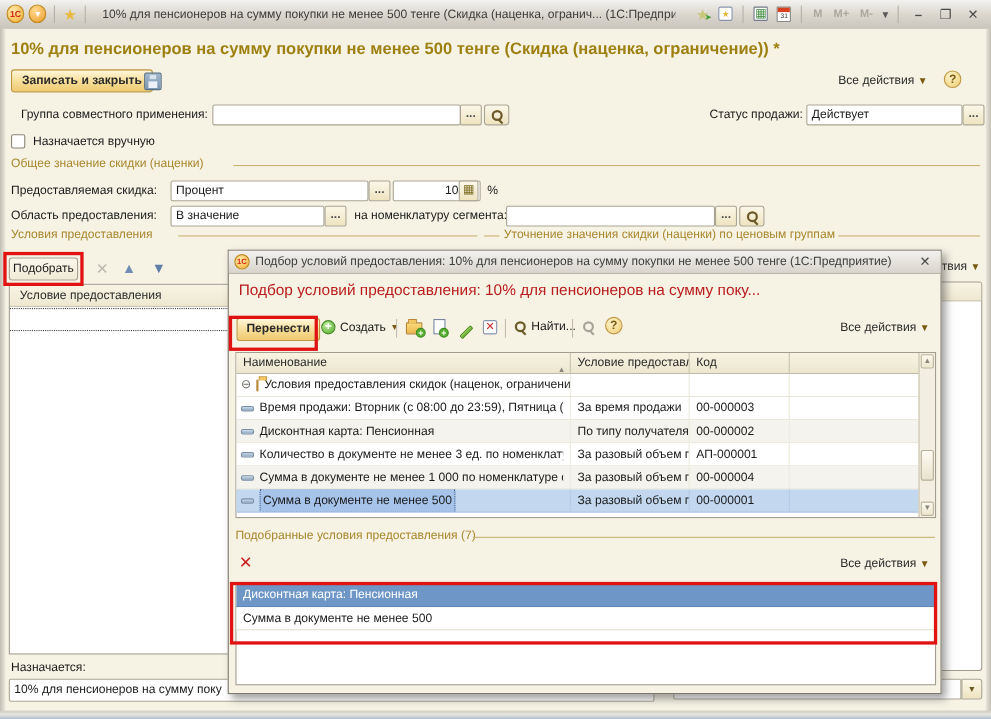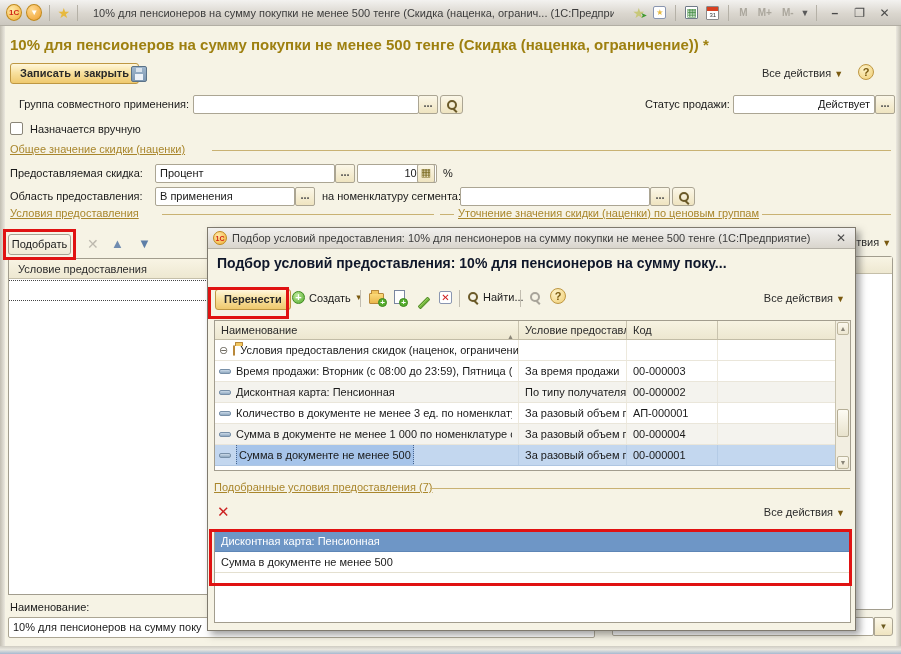--- a/index.html
+++ b/index.html
@@ -43,21 +43,21 @@
   .mag{display:inline-block;width:12px;height:12px;position:relative;}
   .mag::before{content:"";position:absolute;left:1px;top:1px;width:6px;height:6px;border:2px solid #6B5A28;border-radius:50%;}
   .mag::after{content:"";position:absolute;left:8px;top:9px;width:5px;height:2px;background:#6B5A28;transform:rotate(45deg);transform-origin:0 0;}
   .mag.gray::before{border-color:#A8A49A;}
   .mag.gray::after{background:#A8A49A;}
   .ybtn{background:linear-gradient(#FFF7DC,#F8E1A0 45%,#EFC96E);border:1px solid #BE9742;border-radius:3px;
     font-weight:bold;color:#2a2a2a;font-size:11px;padding:0 9px;height:21px;line-height:19px;}
   .flatbtn{background:linear-gradient(#FAF7EC,#F0EAD6);border:1px solid #A8A292;border-radius:3px;
     color:#1a1a1a;font-size:11px;padding:0 8px;height:21px;line-height:19px;}
   .lbl{position:absolute;white-space:nowrap;}
-  .sec-lbl{position:absolute;color:#A9862C;white-space:nowrap;text-decoration:underline;}
+  .sec-lbl{position:absolute;color:#A9862C;white-space:nowrap;}
   .sec-line{position:absolute;height:1px;background:#C9B273;}
   .all-actions{white-space:nowrap;color:#2a2a2a;}
   .all-actions .dd{color:#7a5a10;font-size:9px;}
   .help-ic{width:16px;height:16px;border-radius:50%;background:radial-gradient(circle at 35% 30%,#FDF2C8,#F0CE74);
     border:1px solid #BE9742;color:#7A5A10;font-weight:bold;font-size:11px;display:flex;align-items:center;justify-content:center;}
   .chk{position:absolute;width:13px;height:13px;background:#fff;border:1px solid #8A8578;border-radius:2px;}
   .floppy{position:absolute;width:16px;height:16px;background:linear-gradient(#9FB6CC,#7E98B2);
     border:1px solid #5A7288;border-radius:2px;}
   .floppy::after{content:"";position:absolute;left:3px;bottom:1px;width:8px;height:6px;background:#EDF2F8;}
   .floppy::before{content:"";position:absolute;left:4px;top:1px;width:6px;height:4px;background:#D8E2EC;}
@@ -71,21 +71,21 @@
     line-height:20px;padding:0 9px;color:#2a2a2a;white-space:nowrap;overflow:hidden;}
   .focusrow{position:absolute;left:0;right:0;top:21px;height:21px;border-top:1px dotted #444;border-bottom:1px dotted #444;}
 
   
   .modal{position:absolute;left:207px;top:227px;width:649px;height:404px;background:#F6F3E5;
     border:1px solid #7E796D;box-shadow:4px 4px 7px rgba(70,70,70,.5);z-index:10;}
   .modal-tb{height:21px;background:linear-gradient(#F2F1EF,#D9D5CD);border-bottom:1px solid #B4B0A6;
     display:flex;align-items:center;gap:5px;padding:0 5px;}
   .modal-tb .t{flex:1;color:#3c3c3c;white-space:nowrap;overflow:hidden;}
   .modal-close{color:#4a4a4a;font-weight:bold;font-size:12px;padding:0 4px;}
-  .m-head{position:absolute;left:9px;top:27px;width:630px;font-weight:bold;font-size:14px;color:#0f172a;white-space:nowrap;overflow:hidden;}
+  .m-head{position:absolute;left:9px;top:27px;width:630px;font-weight:normal;font-size:14px;color:#b91c1c;white-space:nowrap;overflow:hidden;}
   .ic-plus{display:inline-flex;width:13px;height:13px;border-radius:50%;background:radial-gradient(circle at 35% 30%,#BCE898,#56AE2E);
     border:1px solid #3F8A20;color:#fff;font-weight:bold;font-size:11px;line-height:11px;align-items:center;justify-content:center;}
   .ic-folder{display:inline-block;width:15px;height:11px;background:linear-gradient(#FBDA7A,#EBB74E);
     border:1px solid #B8883A;border-radius:1px;position:relative;}
   .ic-folder::before{content:"";position:absolute;top:-4px;left:1px;width:6px;height:3px;background:#F2C760;
     border:1px solid #B8883A;border-bottom:none;border-radius:1px 1px 0 0;}
   .mini-plus{position:absolute;right:-4px;bottom:-4px;width:9px;height:9px;border-radius:50%;background:#56AE2E;
     border:1px solid #3F8A20;color:#fff;font-size:8px;line-height:7px;text-align:center;font-weight:bold;}
   .ic-doc{display:inline-block;width:11px;height:14px;background:#fff;border:1px solid #7A86A0;position:relative;}
   .ic-pencil{display:inline-block;width:14px;height:4px;background:linear-gradient(#9ADB58,#55A020);
@@ -176,38 +176,38 @@
   <span class="help-ic abs" style="left:858px;top:64px;">?</span>
 
   <div class="lbl" style="left:0;top:98px;margin-left:19px;">Группа совместного применения:</div>
   <div class="inp" style="left:193px;top:95px;width:226px;"></div>
   <div class="btn-ell" style="left:418px;top:95px;">...</div>
   <div class="btn-mag" style="left:440px;top:95px;">
       <span class="mag"></span>
     </div>
 
   <div class="lbl" style="left:645px;top:98px;">Статус продажи:</div>
-  <div class="inp" style="left:733px;top:95px;width:142px;text-align:right;">Действует</div>
+  <div class="inp" style="left:733px;top:95px;width:142px;">Действует</div>
   <div class="btn-ell" style="left:875px;top:95px;">...</div>
 
   <span class="chk" style="left:10px;top:122px;"></span>
   <div class="lbl" style="left:30px;top:123px;">Назначается вручную</div>
 
   <div class="sec-lbl" style="left:10px;top:143px;">Общее значение скидки (наценки)</div>
   <div class="sec-line" style="left:212px;top:150px;width:679px;"></div>
 
   <div class="lbl" style="left:10px;top:167px;">Предоставляемая скидка:</div>
   <div class="inp" style="left:155px;top:164px;width:180px;">Процент</div>
   <div class="btn-ell" style="left:335px;top:164px;">...</div>
   <div class="inp" style="left:357px;top:164px;width:80px;text-align:right;">10,00</div>
   <div class="btn-ell" style="left:417px;top:164px;width:18px;color:#7A6A20;font-weight:normal;">▦</div>
   <div class="lbl" style="left:443px;top:167px;">%</div>
 
   <div class="lbl" style="left:10px;top:190px;">Область предоставления:</div>
-  <div class="inp" style="left:155px;top:187px;width:140px;">В применения</div>
+  <div class="inp" style="left:155px;top:187px;width:140px;">В значение</div>
   <div class="btn-ell" style="left:295px;top:187px;">...</div>
   <div class="lbl" style="left:322px;top:190px;">на номенклатуру сегмента:</div>
   <div class="inp" style="left:460px;top:187px;width:190px;"></div>
   <div class="btn-ell" style="left:650px;top:187px;">...</div>
   <div class="btn-mag" style="left:672px;top:187px;">
       <span class="mag"></span>
     </div>
 
   <div class="sec-lbl" style="left:10px;top:207px;">Условия предоставления</div>
   <div class="sec-line" style="left:162px;top:214px;width:272px;"></div>
@@ -227,21 +227,21 @@
 
   <span class="all-actions abs" style="left:810px;top:236px;">
     <span>Все действия</span> <span class="dd">▼</span>
   </span>
   <div class="panel" style="left:612px;top:256px;width:281px;height:354px;border-radius:3px;">
     <div class="panel-head" style="height:17px;line-height:17px;"></div>
   </div>
   <div class="inp" style="left:612px;top:617px;width:262px;"></div>
   <div class="btn-ell" style="left:874px;top:617px;width:19px;font-weight:normal;color:#6B5A20;font-size:8px;line-height:17px;border-radius:0 3px 3px 0;">▼</div>
 
-  <div class="lbl" style="left:10px;top:601px;">Наименование:</div>
+  <div class="lbl" style="left:10px;top:601px;">Назначается:</div>
   <div class="inp" style="left:8px;top:617px;width:587px;height:21px;line-height:19px;">10% для пенсионеров на сумму поку</div>
 
   <div class="modal">
     <div class="modal-tb">
       <span class="logo1c" style="width:14px;height:14px;font-size:7px;">1С</span>
       <span class="t">Подбор условий предоставления: 10% для пенсионеров на сумму покупки не менее 500 тенге  (1С:Предприятие)</span>
       <span class="modal-close">✕</span>
     </div>
 
     <div class="m-head">Подбор условий предоставления: 10% для пенсионеров на сумму поку...</div>

